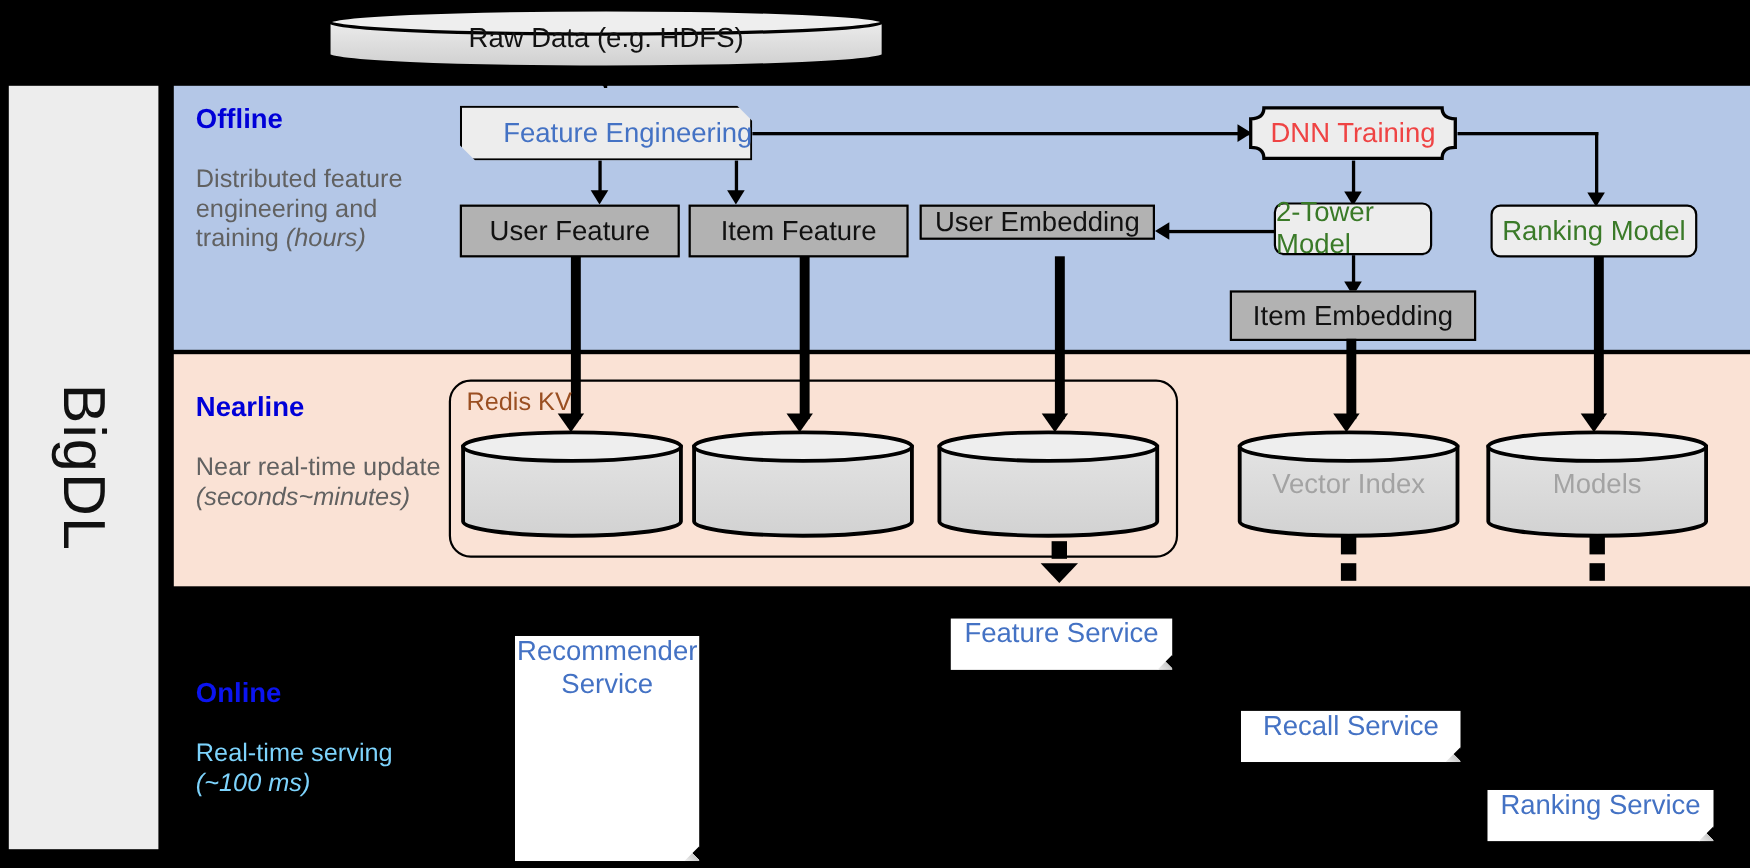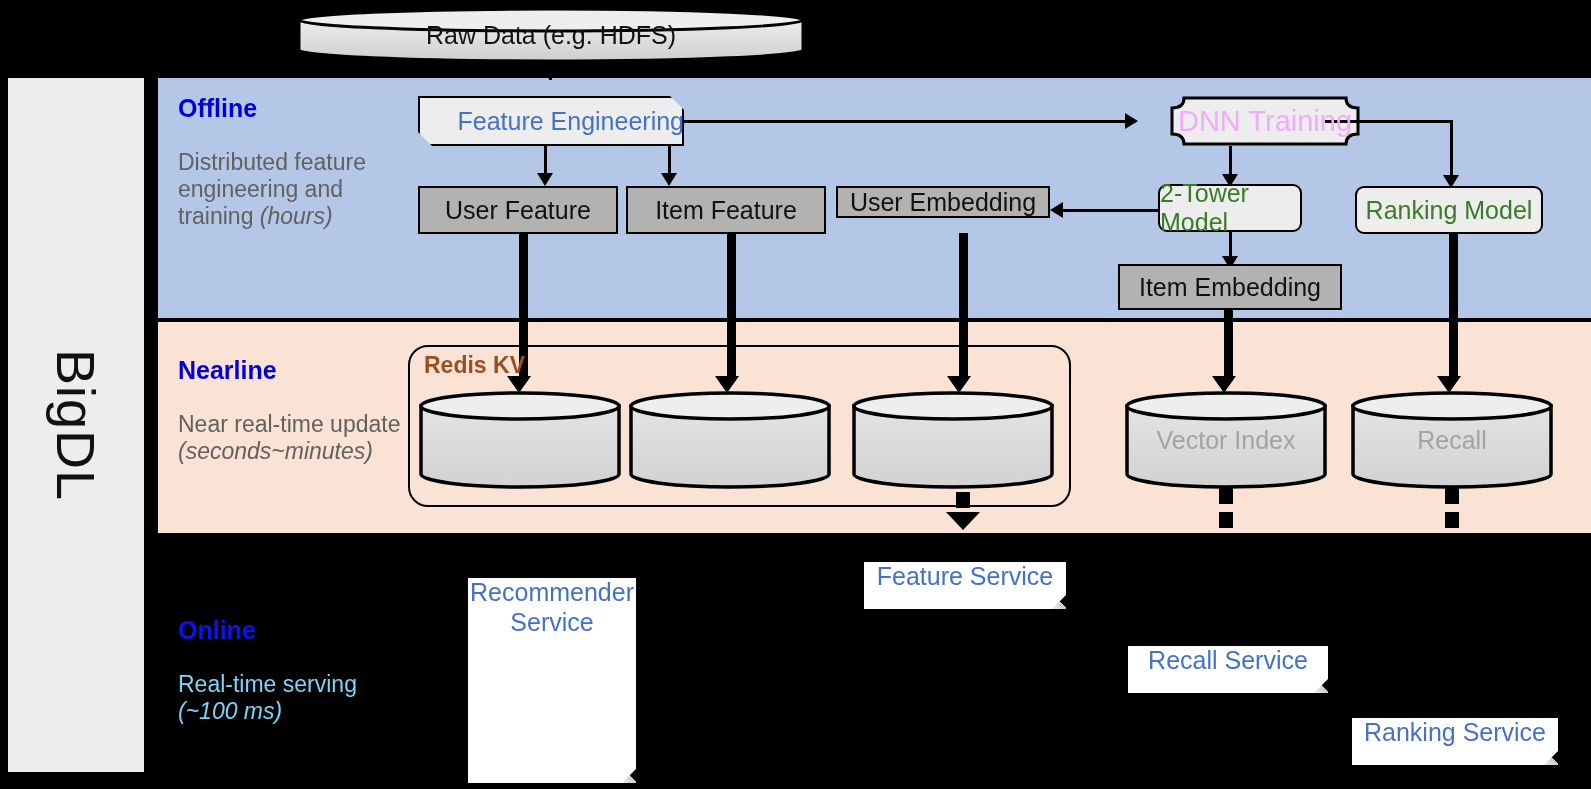--- a/index.html
+++ b/index.html
@@ -53,38 +53,38 @@
   }
   .doc-box .doc-fill{
     position:absolute;inset:0;
     background:#ededed;
     border:2.5px solid #000;
     clip-path:polygon(0 0, calc(100% - 14px) 0, 100% 14px, 100% 100%, 14px 100%, 0 calc(100% - 14px));
   }
   .doc-box .doc-txt{position:relative;z-index:2;}
 
   
-  .concave-wrap{display:flex;align-items:center;justify-content:center;font-size:29px;color:#f0abfc;margin-left:35px;}
+  .concave-wrap{display:flex;align-items:center;justify-content:center;font-size:25px;color:#ef4444;}
   .concave-wrap svg{position:absolute;inset:0;width:100%;height:100%;}
   .concave-wrap .c-txt{position:relative;z-index:2;}
 
   
   .cyl{}
   .cyl svg{position:absolute;inset:0;width:100%;height:100%;}
   .cyl .cyl-txt{
     position:absolute;inset:0;display:flex;align-items:center;justify-content:center;
     font-size:25px;color:#a3a3a3;z-index:2;
   }
 
   
   #redis-container{
     left:408px;top:345px;width:663px;height:162px;
     border:2.5px solid #000;border-radius:20px;background:transparent;
   }
-  #redis-label{left:424px;top:352px;font-size:23px;color:#9a4f22;font-weight:bold;}
+  #redis-label{left:424px;top:352px;font-size:23px;color:#9a4f22;}
 
   
   .note-box{display:flex;justify-content:center;text-align:center;}
   .note-box .note-fill{
     position:absolute;inset:0;background:#fff;
     clip-path:polygon(0 0, 100% 0, 100% calc(100% - 13px), calc(100% - 13px) 100%, 0 100%);
   }
   .note-box .note-fold{
     position:absolute;right:0;bottom:0;width:14px;height:14px;
     background:linear-gradient(225deg,#000 0%,#000 45%,#c9c9c9 46%,#f2f2f2 100%);
@@ -289,21 +289,21 @@
     <svg viewBox="0 0 204 100" preserveAspectRatio="none">
       <defs>
           <linearGradient id="cg5" x1="0" y1="0" x2="0" y2="1">
             <stop offset="0%" stop-color="#e3e3e3"></stop>
             <stop offset="100%" stop-color="#d2d2d2"></stop>
           </linearGradient>
         </defs>
       <path d="M3,16 L3,84 A99,13 0 0 0 201,84 L201,16 Z" fill="url(#cg5)" stroke="#000" stroke-width="3.5"></path>
       <ellipse cx="102" cy="16" rx="99" ry="13" fill="#eeeeee" stroke="#000" stroke-width="3.5"></ellipse>
     </svg>
-    <div class="cyl-txt">Recall</div>
+    <div class="cyl-txt">Models</div>
   </div>
 
   <div class="abs dot-sq" style="left:956px;top:492px;"></div>
   <div class="abs arrow-dn xthick" style="left:946px;top:512px;"></div>
 
   <div class="abs dot-sq" style="left:1219px;top:488px;"></div>
   <div class="abs dot-sq" style="left:1219px;top:512px;"></div>
 
   <div class="abs dot-sq" style="left:1445px;top:488px;"></div>
   <div class="abs dot-sq" style="left:1445px;top:512px;"></div>

